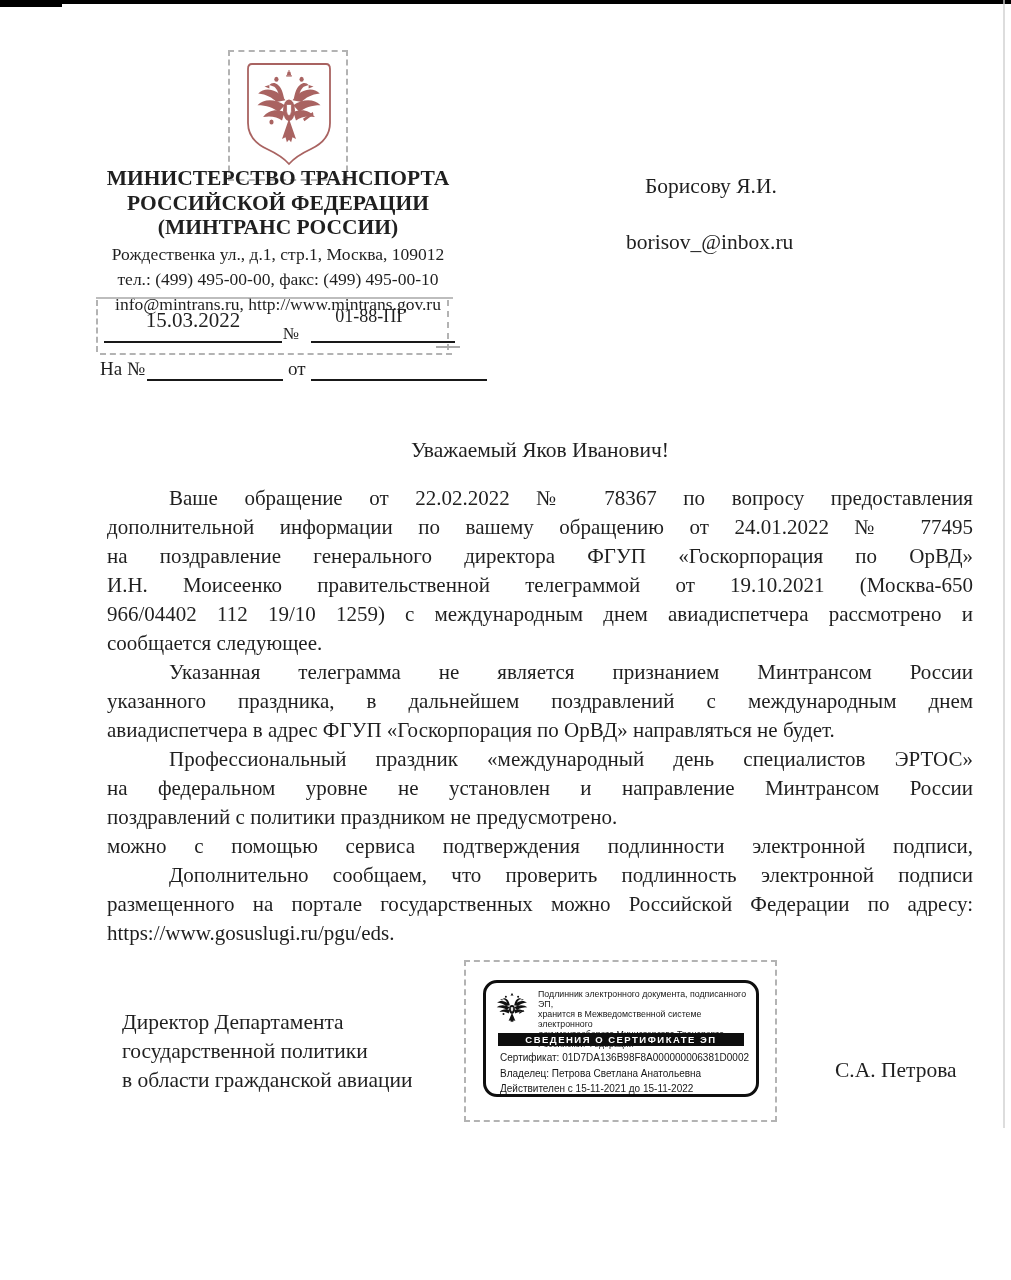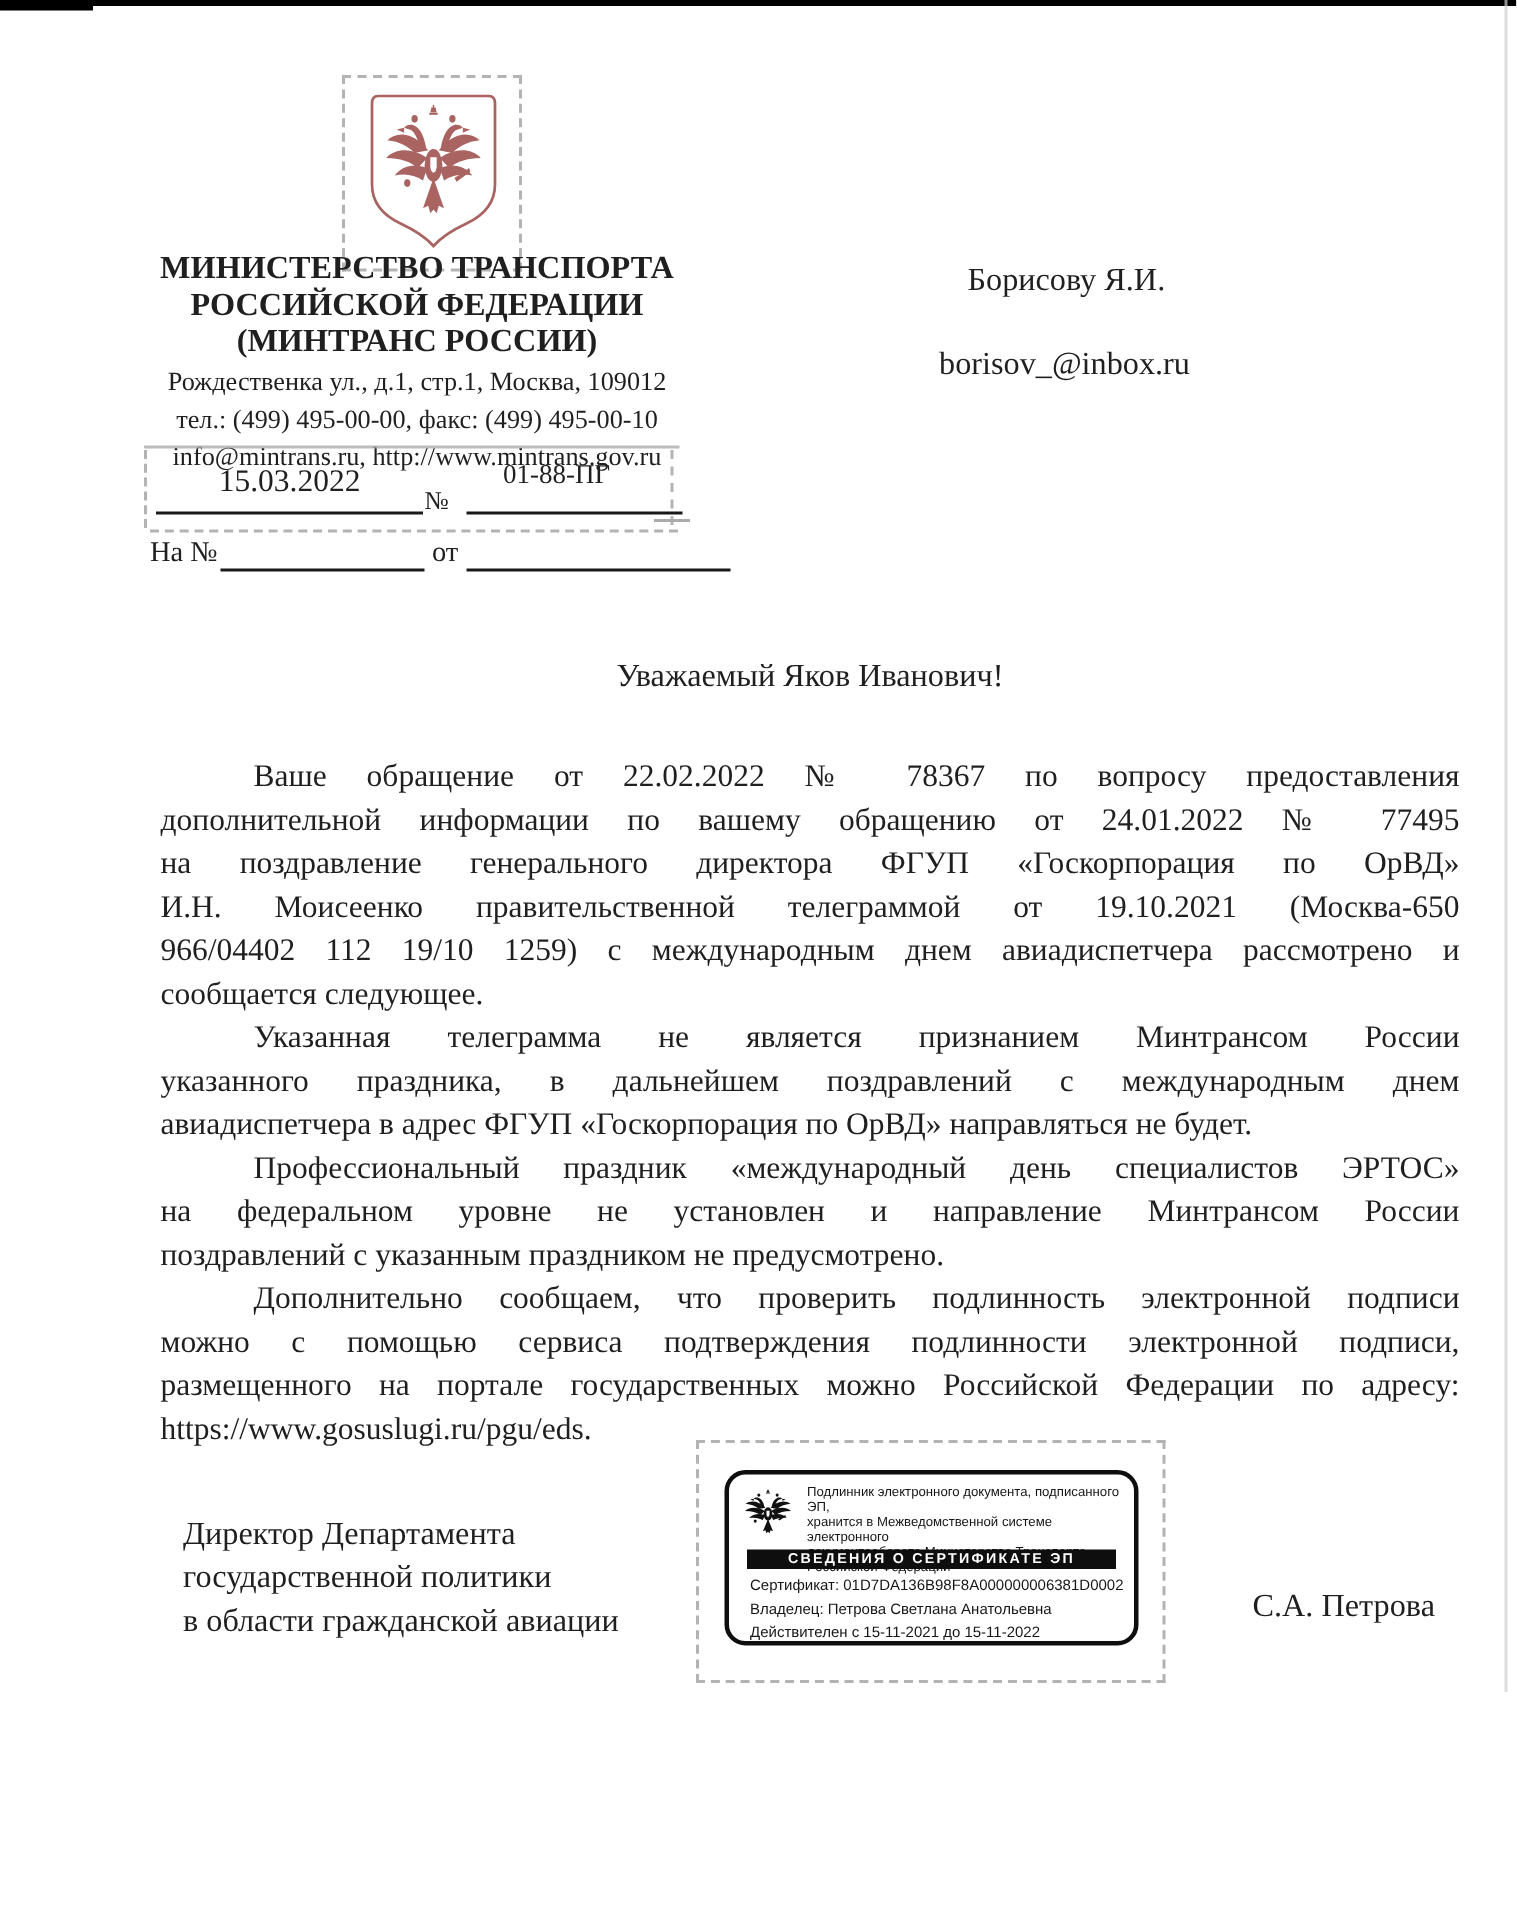--- a/index.html
+++ b/index.html
@@ -47,21 +47,21 @@
   .reply-line1{left:147px;top:379px;width:136px;height:2px;background:#191919;}
   .reply-from{left:288px;top:358px;font-size:19px;}
   .reply-line2{left:311px;top:379px;width:176px;height:2px;background:#191919;}
 
   
   .rcpt-name{left:645px;top:174px;font-size:21.5px;}
   .rcpt-email{left:626px;top:230px;font-size:21.5px;}
 
   
   .salutation{left:107px;top:438px;width:866px;text-align:center;font-size:21.5px;}
-  .body{left:107px;top:484px;width:866px;font-size:21px;line-height:29px;margin-top:19px;}
+  .body{left:107px;top:484px;width:866px;font-size:21px;line-height:29px;}
   .body p{margin:0;padding:0;}
   .ln{display:block;text-align:justify;text-align-last:justify;}
   .ln.first{text-indent:62px;}
   .ln.last{text-align-last:left;}
 
   
   .stamp-frame{left:464px;top:960px;width:313px;height:162px;border:2px dashed var(--dash-gray);box-sizing:border-box;}
   .stamp{left:483px;top:980px;width:276px;height:117px;border:3px solid var(--stamp-black);border-radius:14px;box-sizing:border-box;background:#fff;
          font-family:"Liberation Sans", sans-serif;color:#161616;}
   .stamp .inner{position:relative;width:100%;height:100%;}
@@ -165,25 +165,25 @@
       <span class="ln last">сообщается следующее.</span>
     </p>
     <p>
       <span class="ln first">Указанная телеграмма не является признанием Минтрансом России</span>
       <span class="ln">указанного праздника, в дальнейшем поздравлений с международным днем</span>
       <span class="ln last">авиадиспетчера в адрес ФГУП «Госкорпорация по ОрВД» направляться не будет.</span>
     </p>
     <p>
       <span class="ln first">Профессиональный праздник «международный день специалистов ЭРТОС»</span>
       <span class="ln">на федеральном уровне не установлен и направление Минтрансом России</span>
-      <span class="ln last">поздравлений с указанным праздником не предусмотрено.</span>
-    </p>
-    <p>
+      <span class="ln last">поздравлений с политики праздником не предусмотрено.</span>
+    </p>
+    <p>
+      <span class="ln">можно с помощью сервиса подтверждения подлинности электронной подписи,</span>
       <span class="ln first">Дополнительно сообщаем, что проверить подлинность электронной подписи</span>
-      <span class="ln">можно с помощью сервиса подтверждения подлинности электронной подписи,</span>
       <span class="ln">размещенного на портале государственных можно Российской Федерации по адресу:</span>
       <span class="ln last">https://www.gosuslugi.ru/pgu/eds.</span>
     </p>
   </div>
 
   <div class="abs stamp-frame"></div>
   <div class="abs stamp">
     <div class="inner">
       <div class="stamp-eagle">
         <svg viewBox="0 0 100 100">

